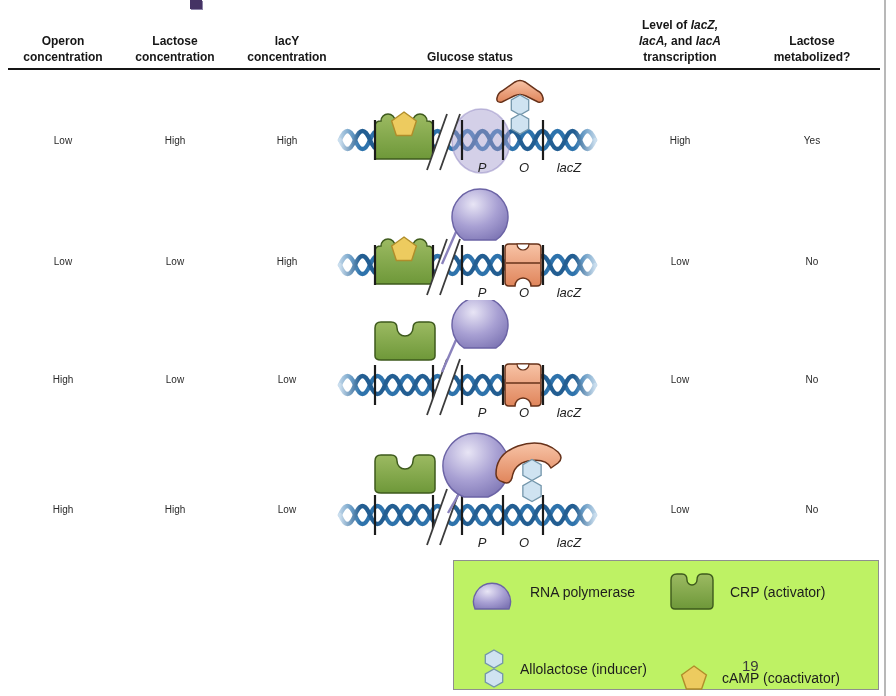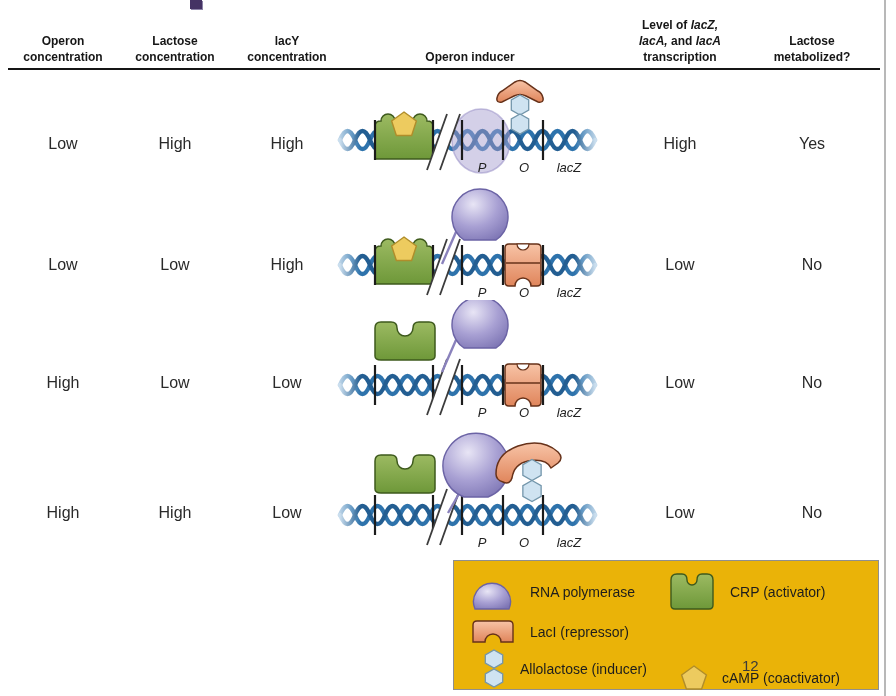--- a/index.html
+++ b/index.html
@@ -4,23 +4,23 @@
 <style>
   html,body{margin:0;padding:0;background:#fff;}
   .canvas{position:relative;width:896px;height:696px;background:#fff;overflow:hidden;
           font-family:"Liberation Sans",sans-serif;color:#1c1c1c;}
   .title-frag{position:absolute;left:190px;top:0;width:12px;height:9px;background:#453364;
               box-shadow:1px 1px 0 #8d84a8;}
   .edge-line{position:absolute;left:884px;top:0;width:2px;height:696px;background:#b8b8b8;}
   .hdr{position:absolute;font-weight:bold;font-size:12px;line-height:16px;text-align:center;color:#161616;}
   .hdr i{font-style:italic;}
   .rule{position:absolute;left:8px;top:68px;width:872px;height:2px;background:#151515;}
-  .cell{position:absolute;width:120px;text-align:center;font-size:16px;color:#2a2a2a;}
+  .cell{position:absolute;width:120px;text-align:center;font-size:10px;color:#2a2a2a;}
   .diag{position:absolute;left:318px;}
-  .legend{position:absolute;left:453px;top:560px;width:424px;height:128px;border:1.5px solid #8f8f8f;background:#eab308;}
+  .legend{position:absolute;left:453px;top:560px;width:424px;height:128px;border:1.5px solid #8f8f8f;background:#bef264;}
   .leg-item{position:absolute;display:flex;align-items:center;}
   .leg-label{font-size:14px;color:#1d1d1d;margin-left:14px;white-space:nowrap;}
   .leg-icon{flex:0 0 auto;display:flex;align-items:center;justify-content:center;}
   .page-num{position:absolute;left:288px;top:96px;font-size:15px;color:#3a3a3a;}
 </style>
 </head>
 <body>
 
 <div class="canvas">
   <div class="title-frag"></div>
@@ -32,21 +32,21 @@
   </div>
   <div class="hdr" style="left:115px;top:33px;width:120px;">
     <div>Lactose</div>
       <div>concentration</div>
   </div>
   <div class="hdr" style="left:227px;top:33px;width:120px;">
     <div>lacY</div>
       <div>concentration</div>
   </div>
   <div class="hdr" style="left:390px;top:49px;width:160px;">
-    <div>Operon inducer</div>
+    <div>Glucose status</div>
   </div>
   <div class="hdr" style="left:598px;top:17px;width:164px;">
     <div><span>Level of </span><i>lacZ,</i></div>
     <div><i>lacA,</i><span> and </span><i>lacA</i></div>
     <div>transcription</div>
   </div>
   <div class="hdr" style="left:742px;top:33px;width:140px;">
     <div>Lactose</div>
       <div>metabolized?</div>
   </div>
@@ -279,34 +279,20 @@
           <stop offset="0" stop-color="#e8e5f5"></stop>
                 <stop offset="0.55" stop-color="#a8a0d3"></stop>
                 <stop offset="1" stop-color="#7d75b4"></stop>
               </radialGradient>
             </defs>
           <path d="M7,38 A18.5,18.5 0 1 1 41,38 Z" fill="url(#lgP)" stroke="#6b63a5" stroke-width="1.4"></path>
           </svg>
       </span>
       <span class="leg-label">RNA polymerase</span>
     </div>
-    <div class="leg-item" style="left:18px;top:58px;">
-      <span class="leg-icon">
-        <svg width="44" height="26">
-            <defs>
-              <linearGradient id="lgS" x1="0" y1="0" x2="0" y2="1">
-          <stop offset="0" stop-color="#f7c3a6"></stop>
-                <stop offset="1" stop-color="#e0855b"></stop>
-              </linearGradient>
-            </defs>
-          <path d="M5,2 L37,2 Q41,2 41,6 L41,23 L29,23 A8,8 0 0 0 13,23 L1,23 L1,6 Q1,2 5,2 Z" fill="url(#lgS)" stroke="#67321a" stroke-width="1.4"></path>
-          </svg>
-      </span>
-      <span class="leg-label">LacI (repressor)</span>
-    </div>
     <div class="leg-item" style="left:28px;top:88px;text-align:center;">
       <span class="leg-icon">
         <svg width="24" height="40">
           <polygon points="12,1 20.7,6 20.7,14 12,19 3.3,14 3.3,6" fill="#cfe3f1" stroke="#7396ab" stroke-width="1.3"></polygon>
           <polygon points="12,20 20.7,25 20.7,33 12,38 3.3,33 3.3,25" fill="#cfe3f1" stroke="#7396ab" stroke-width="1.3"></polygon>
           </svg>
       </span>
       <span class="leg-label">Allolactose (inducer)</span>
     </div>
     <div class="leg-item" style="left:214px;top:10px;">
@@ -324,15 +310,15 @@
       <span class="leg-label">CRP (activator)</span>
     </div>
     <div class="leg-item" style="left:226px;top:60px;margin-top:44px;">
       <span class="leg-icon">
         <svg width="28" height="26">
           <polygon points="14,1 26.4,10 21.6,24 6.4,24 1.6,10" fill="#edcb5f" stroke="#b08d2a" stroke-width="1.4"></polygon>
           </svg>
       </span>
       <span class="leg-label">cAMP (coactivator)</span>
     </div>
-    <div class="page-num">12</div>
+    <div class="page-num">19</div>
   </div>
 </div>
 
 </body></html>

